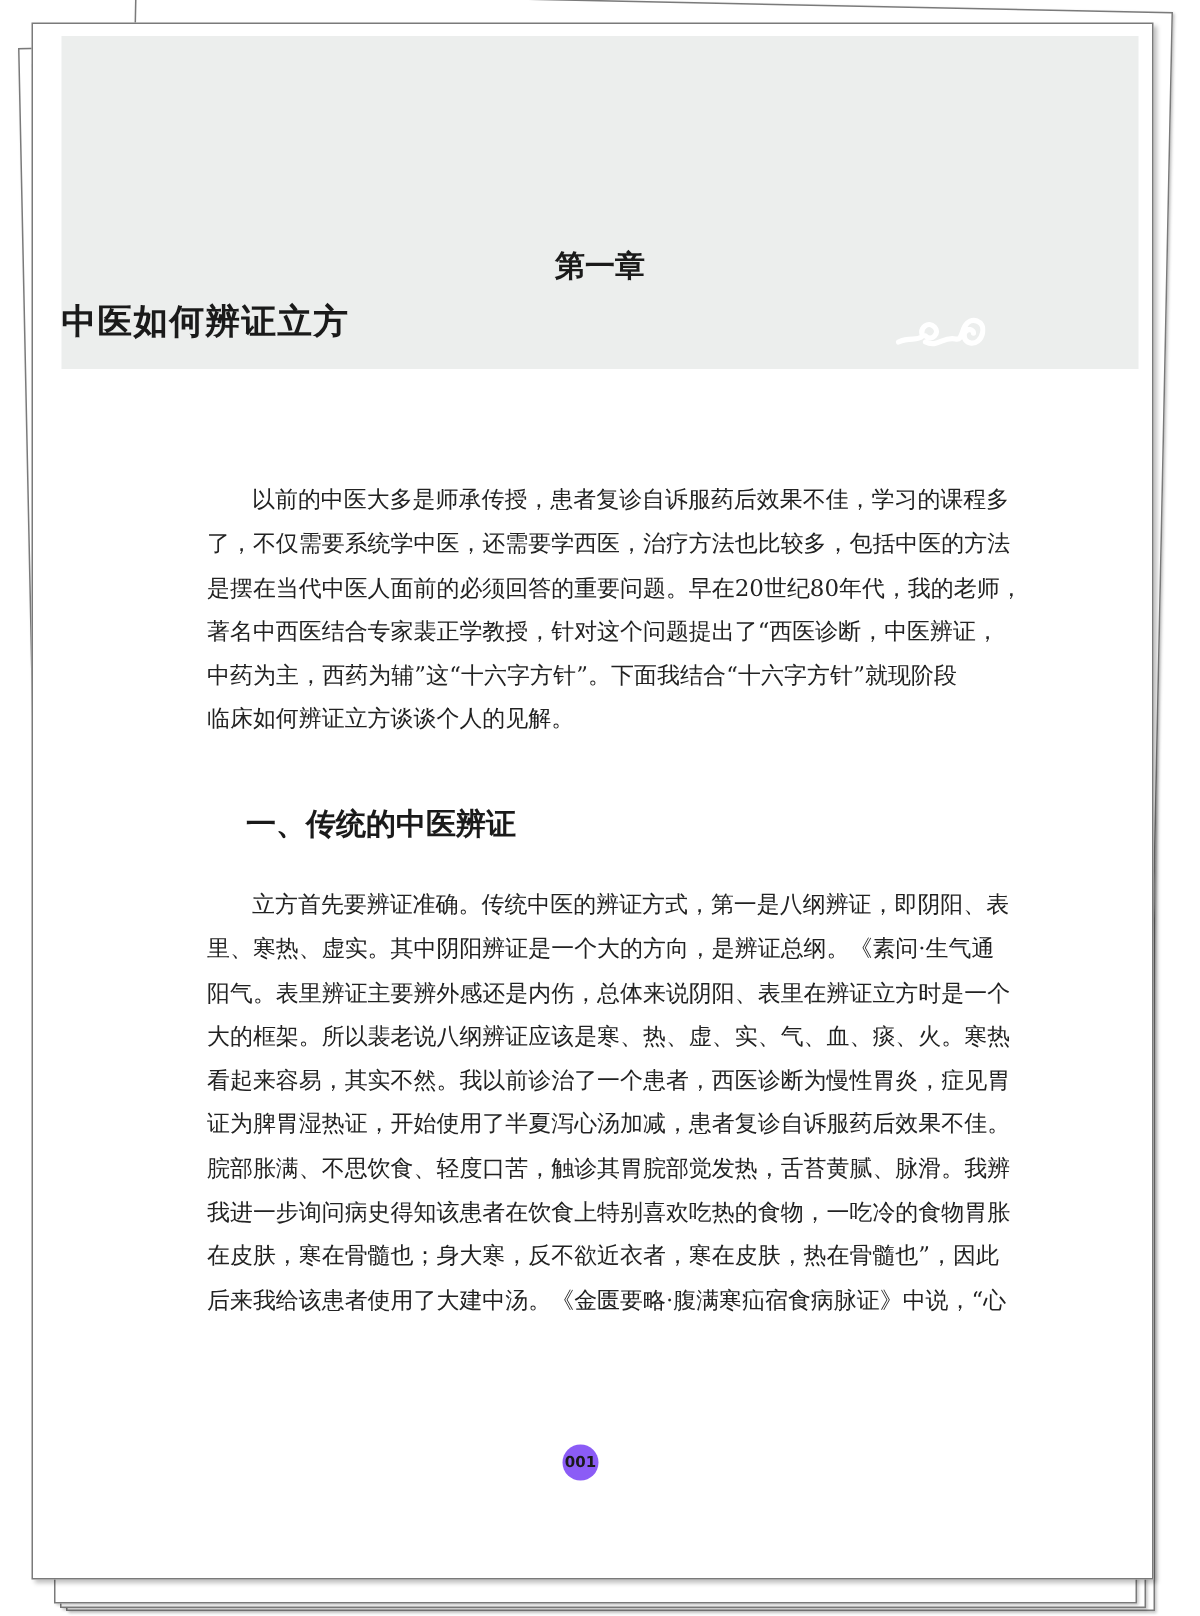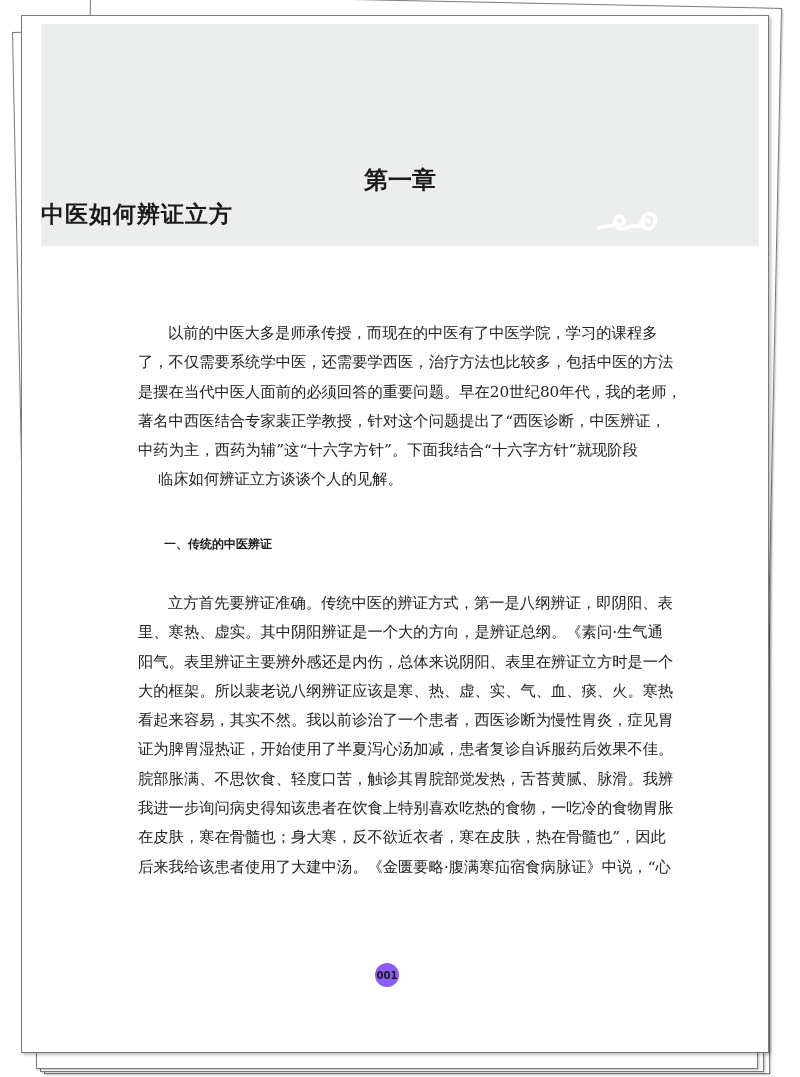--- a/index.html
+++ b/index.html
@@ -39,38 +39,38 @@
     background: #ffffff; border: 1.5px solid #7a7a7a;
     box-shadow: 2px 2px 3px rgba(0,0,0,0.25);
   }
   .chapter-band {
     position: absolute; left: 19px; top: 8px; width: 718px; height: 222px;
     background: #eceeed;
   }
   .chapter-number {
     position: absolute; left: 0; right: 0; top: 140px; text-align: center;
     font-family: "DejaVu Sans", "Liberation Sans", sans-serif;
-    font-weight: bold; font-size: 24px; color: #1a1a1a;
+    font-weight: bold; font-size: 20px; color: #1a1a1a;
   }
   .chapter-title {
     position: absolute; left: 0; right: 0; top: 175px; 
     font-family: "DejaVu Sans", "Liberation Sans", sans-serif;
     font-weight: bold; font-size: 23px; color: #1a1a1a; letter-spacing: 1px;
   }
   .cloud-ornament { position: absolute; left: 556px; top: 178px; width: 60px; height: 36px; }
   .body-text {
     position: absolute; left: 116px; top: 303px; width: 500px;
     font-size: 15.3px; line-height: 29.3px; color: #222;
   }
   .line { display: block; white-space: nowrap; text-align: justify; text-align-last: justify; }
-  .line.last { text-align-last: left; margin-left: 20px; }
+  .line.last { text-align-last: left; }
   .line.indent { padding-left: 30px; }
   .section-heading {
     position: absolute; left: 142px; top: 520px;
-    font-size: 12px; font-weight: bold; color: #1a1a1a;
+    font-size: 20px; font-weight: bold; color: #1a1a1a;
   }
   .body-text-2 { top: 573px; }
   .page-number {
     position: absolute; left: 353px; top: 947px; width: 24px; height: 24px;
     border-radius: 50%; background: #8b5cf6;
     font-family: "DejaVu Sans", "Liberation Sans", sans-serif;
     font-size: 10px; font-weight: bold; color: #1a1a1a;
     display: flex; align-items: center; justify-content: center;
   }
 </style>
@@ -91,21 +91,21 @@
 
   <div class="chapter-band">
     <div class="chapter-number">第一章</div>
     <div class="chapter-title">中医如何辨证立方</div>
     <svg class="cloud-ornament" viewBox="0 0 60 36">
       <path d="M2 26 C10 22, 14 26, 18 22 C16 16, 22 12, 26 16 C30 20, 24 26, 20 22 M20 26 C28 30, 32 22, 40 24 C44 25, 44 20, 46 16 C50 8, 60 12, 58 20 C56 30, 44 28, 46 20 C48 16, 52 18, 52 20" fill="none" stroke="#ffffff" stroke-width="3.5" stroke-linecap="round"></path>
     </svg>
   </div>
 
   <div class="body-text">
-    <span class="line indent">以前的中医大多是师承传授，而现在的中医有了中医学院，学习的课程多</span>
+    <span class="line indent">以前的中医大多是师承传授，患者复诊自诉服药后效果不佳，学习的课程多</span>
     <span class="line">了，不仅需要系统学中医，还需要学西医，治疗方法也比较多，包括中医的方法</span>
     <span class="line">是摆在当代中医人面前的必须回答的重要问题。早在20世纪80年代，我的老师，</span>
     <span class="line">著名中西医结合专家裴正学教授，针对这个问题提出了“西医诊断，中医辨证，</span>
     <span class="line">中药为主，西药为辅”这“十六字方针”。下面我结合“十六字方针”就现阶段</span>
     <span class="line last">临床如何辨证立方谈谈个人的见解。</span>
   </div>
 
   <div class="section-heading">一、传统的中医辨证</div>
 
   <div class="body-text body-text-2">

